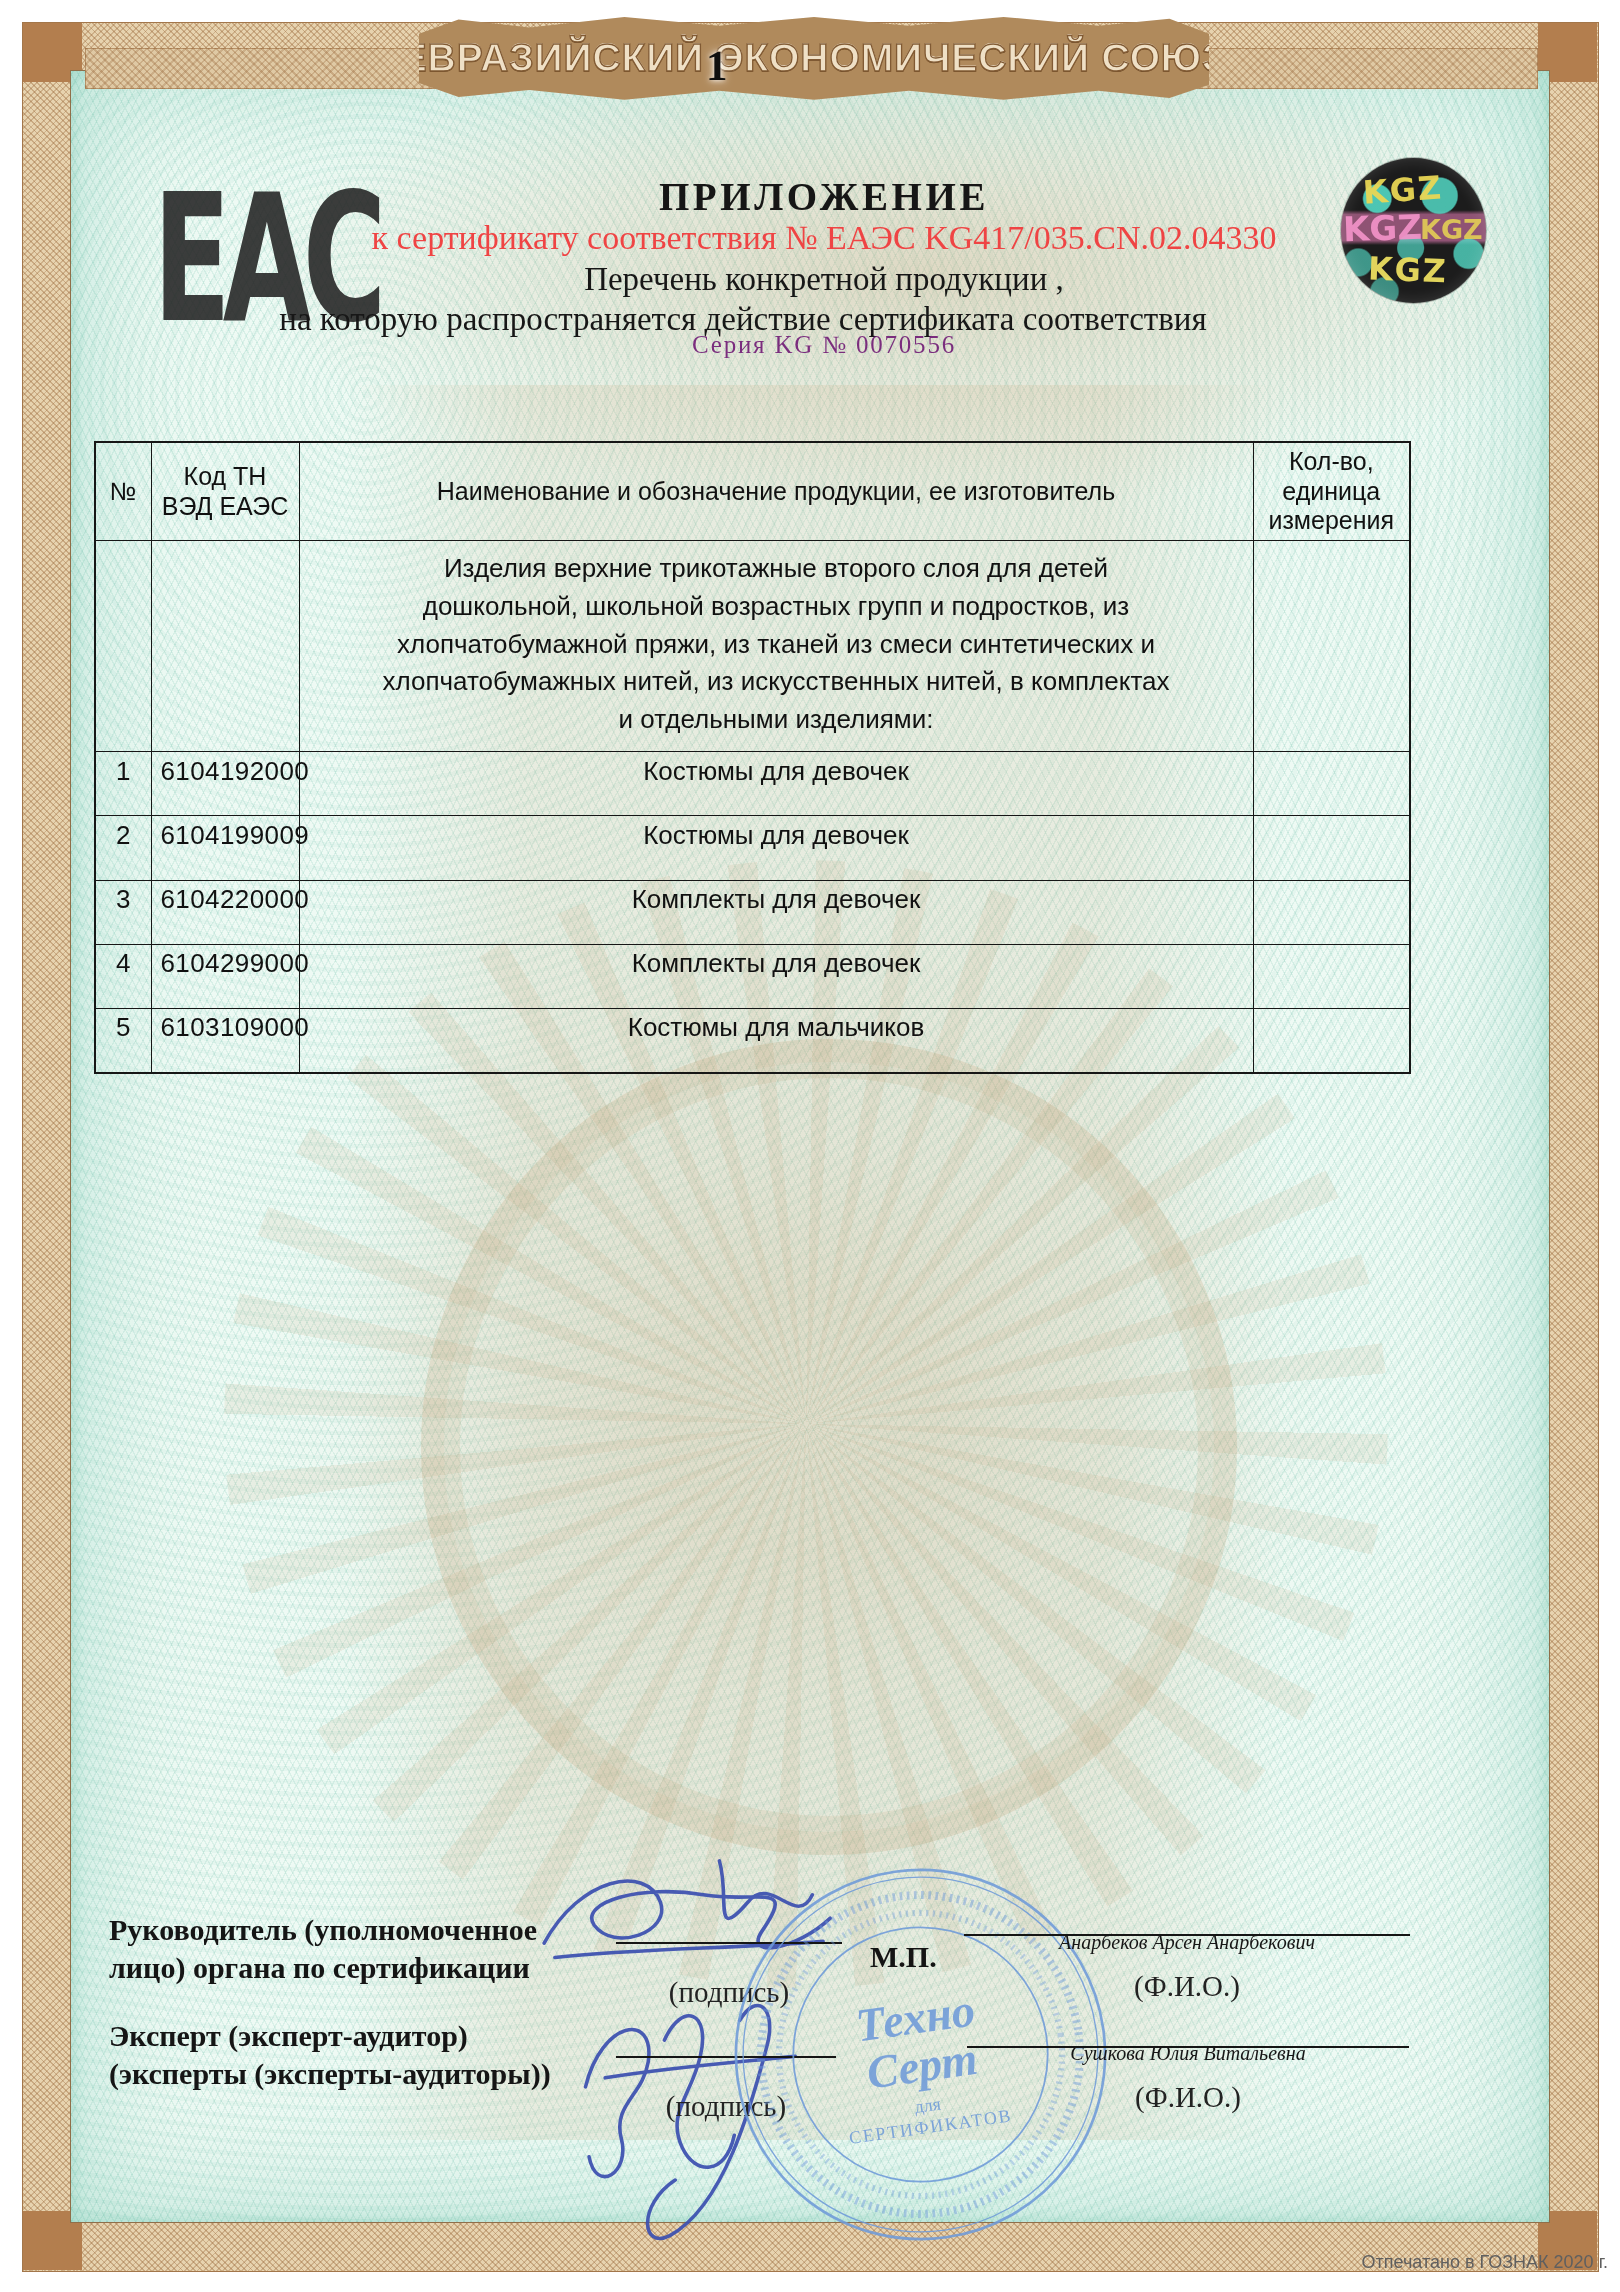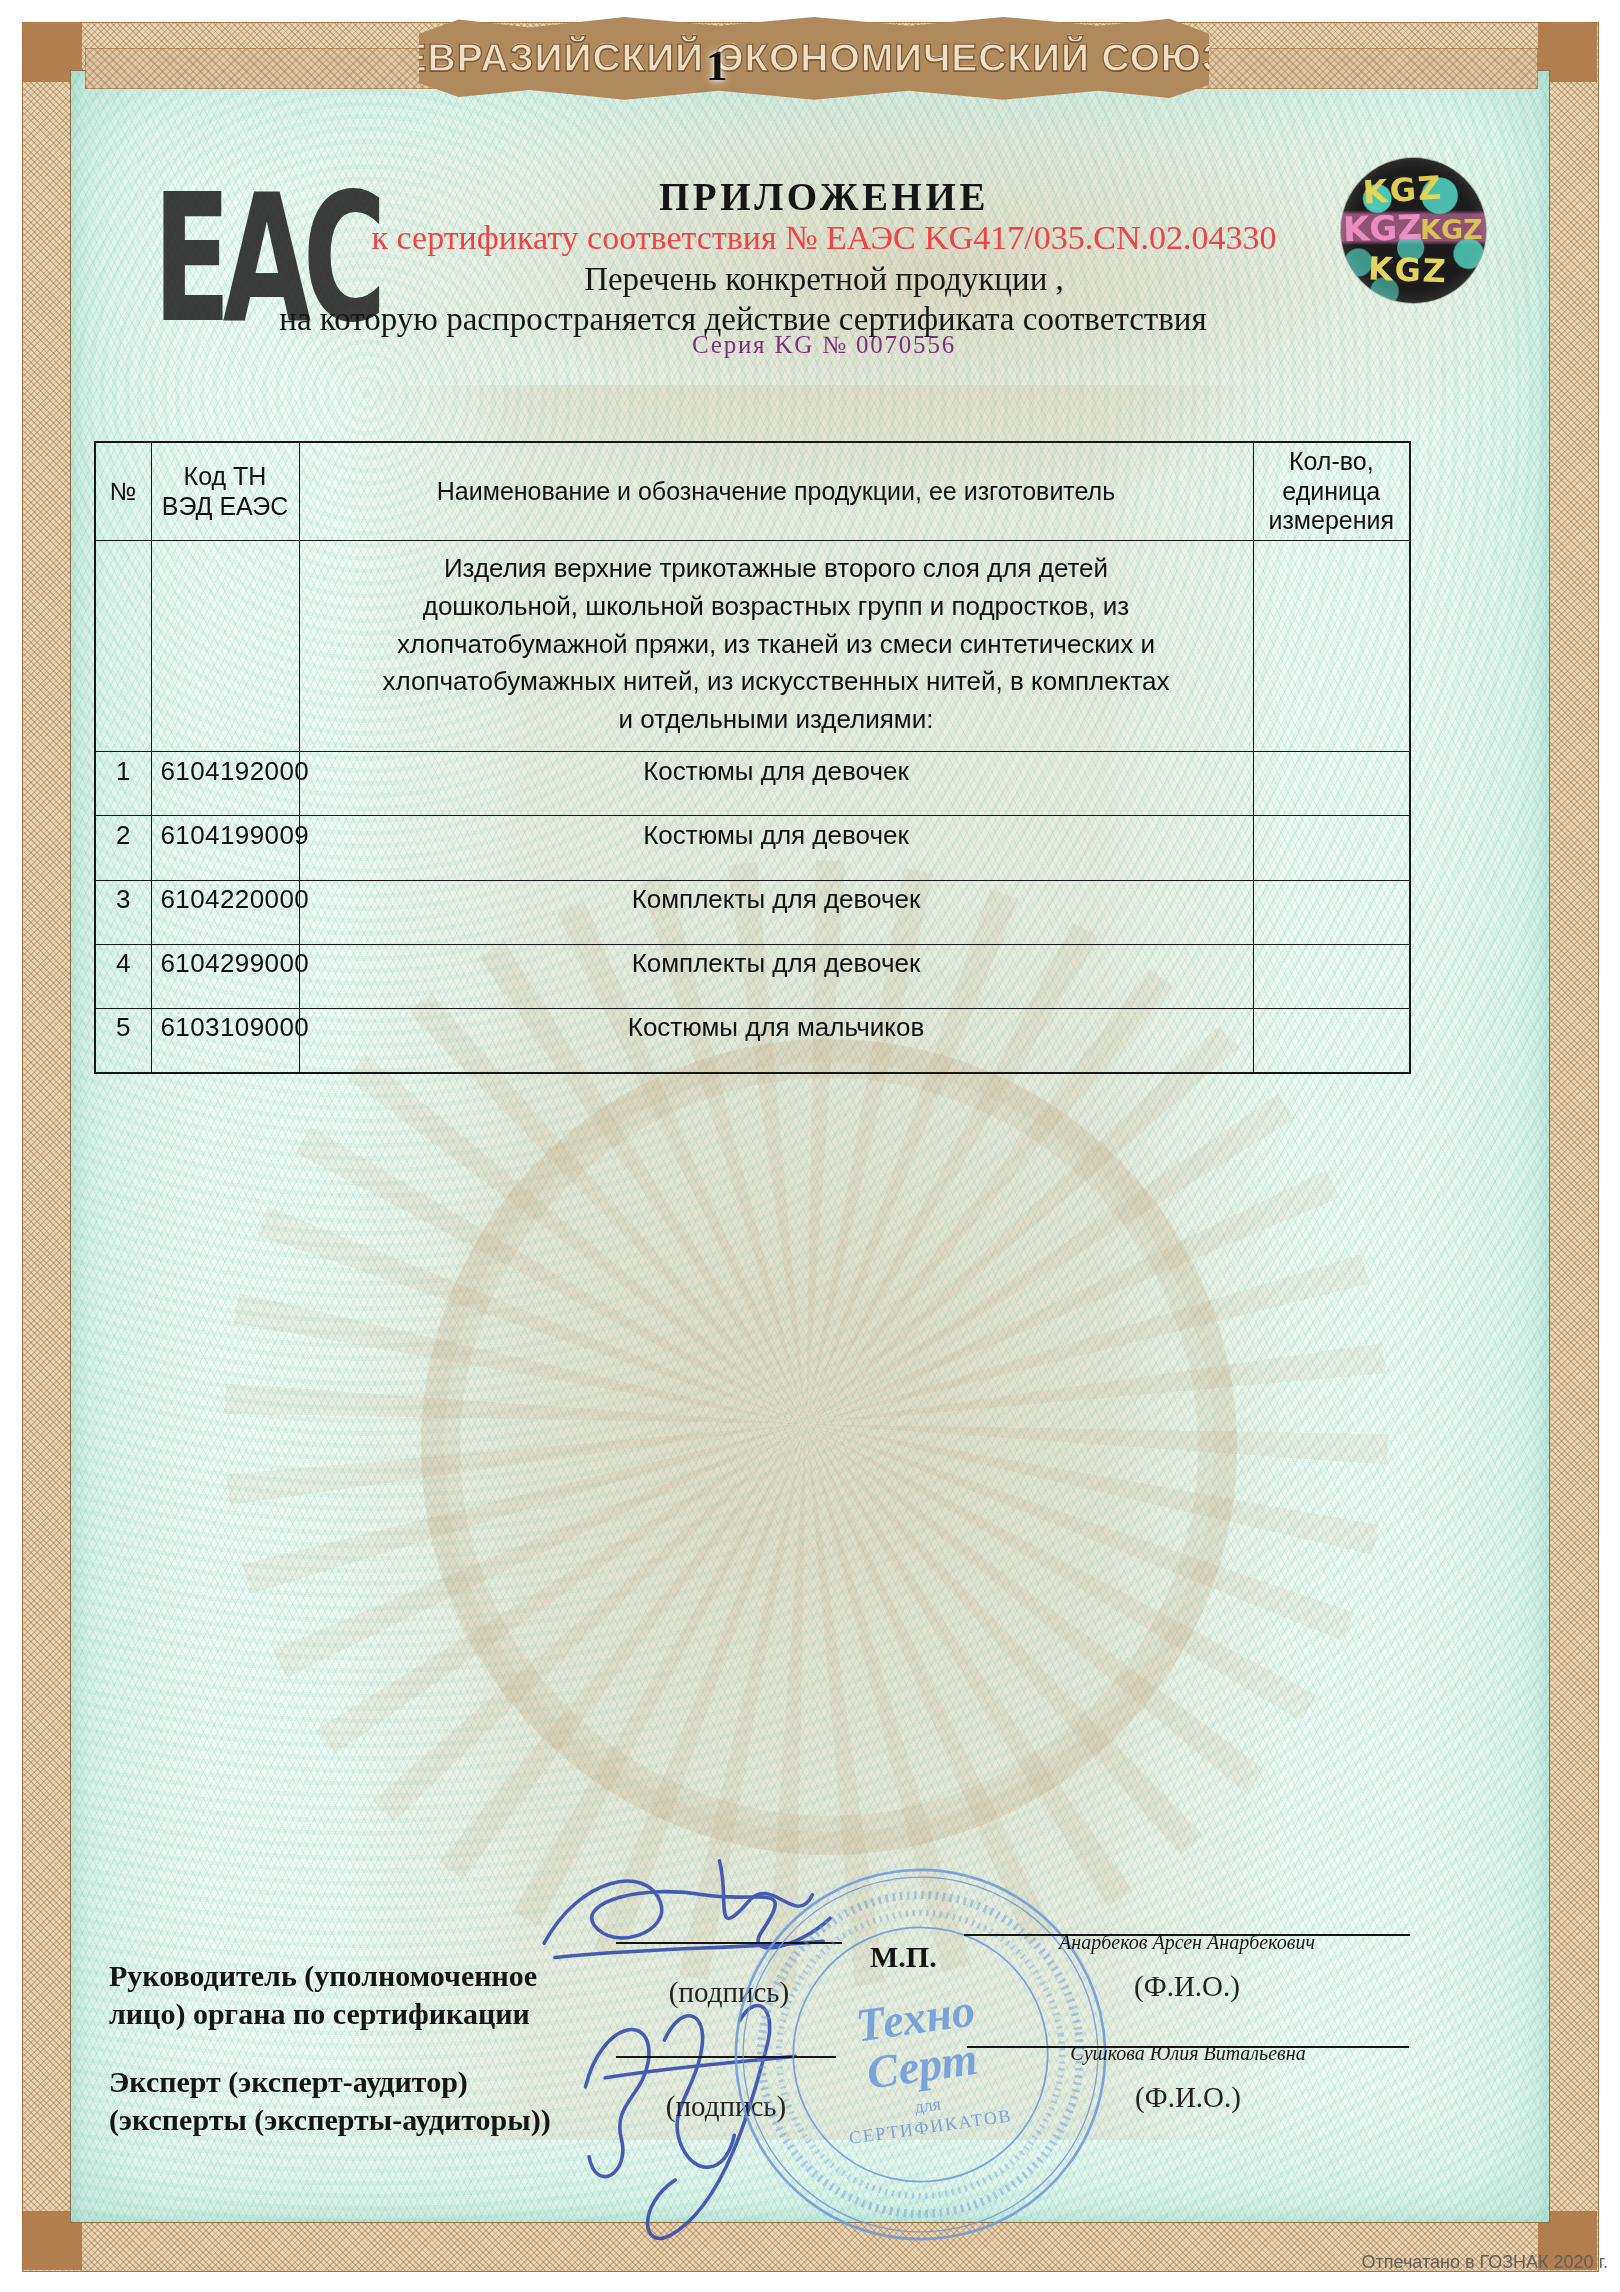--- a/index.html
+++ b/index.html
@@ -98,21 +98,21 @@
   .cert-table col.c-num{width:56px;} .cert-table col.c-code{width:148px;}
   .cert-table col.c-name{width:954px;} .cert-table col.c-qty{width:157px;}
   .cert-table .group-cell{text-align:center;padding:9px 82px 12.5px;line-height:1.45;height:100px;font-size:26px;}
   .cert-table tr.datarow td{height:56px;}
   .cert-table td.num{text-align:center;}
   .cert-table td.code{text-align:left;padding-left:9px;letter-spacing:0.4px;}
   .cert-table td.name{text-align:center;}
   .cert-table{border:2.7px solid #161616;}
 
   
-  .sig-label{position:absolute;left:109px;width:502px;font-size:30px;font-weight:700;line-height:1.25;color:#151515;margin-top:46px;}
+  .sig-label{position:absolute;left:109px;width:502px;font-size:30px;font-weight:700;line-height:1.25;color:#151515;}
   .lab-head{top:1911px;} .lab-expert{top:2017px;}
   .sig-line{position:absolute;border-bottom:2.7px solid #151515;}
   .caption{position:absolute;text-align:center;font-size:29px;color:#222;}
   .pl1{left:616px;top:1942px;width:226px;} .pl1c{left:616px;top:1976px;width:226px;}
   .pl2{left:616px;top:2056px;width:220px;} .pl2c{left:616px;top:2090px;width:220px;}
   .fio1-line{left:964px;top:1934px;width:446px;} .fio1-cap{left:964px;top:1970px;width:446px;}
   .fio2-line{left:967px;top:2046px;width:442px;} .fio2-cap{left:967px;top:2081px;width:442px;}
   .fio-name{position:absolute;text-align:center;font-style:italic;font-size:20px;color:#161616;}
   .fio1-name{left:964px;top:1931px;width:446px;}
   .fio2-name{left:967px;top:2042px;width:442px;}

